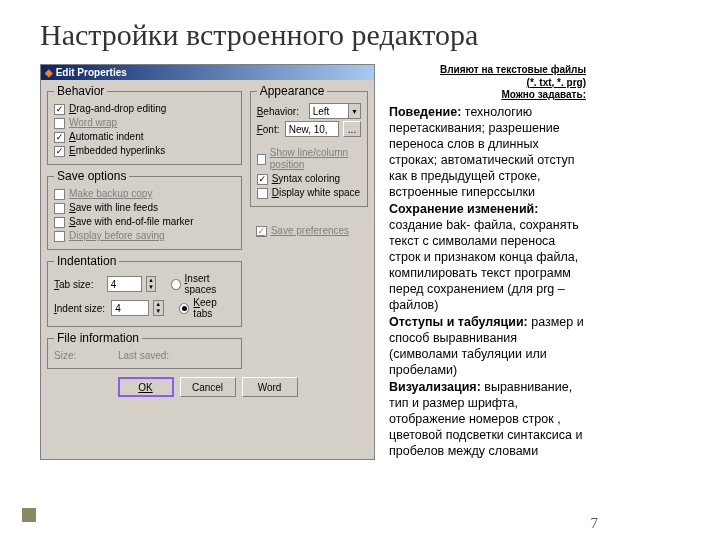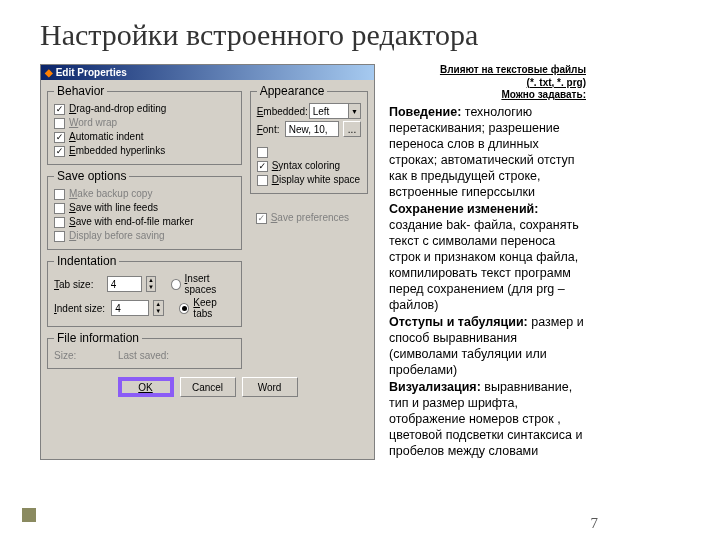--- a/index.html
+++ b/index.html
@@ -55,21 +55,21 @@
   }
   legend { font-size: 12px; padding: 0 3px; color: #000; }
   .chk {
     display: flex;
     align-items: center;
     gap: 4px;
     margin: 2px 0;
     font-size: 10px;
     line-height: 12px;
   }
-  .chk.disabled { color: #808080; }
+  .chk.disabled { color: #808080; text-decoration: underline; }
   .box {
     width: 11px; height: 11px;
     background: #fff;
     border: 1px solid #808080;
     display: inline-flex;
     align-items: center;
     justify-content: center;
     font-size: 9px;
     line-height: 9px;
   }
@@ -114,21 +114,21 @@
   .radio .dot { width:5px; height:5px; border-radius:50%; background:#000; }
   .btnrow { display:flex; justify-content:center; gap:6px; margin-top:4px; }
   .btn {
     background:#d4d0c8;
     border:1px solid #808080;
     border-top-color:#fff; border-left-color:#fff;
     min-width:56px; height:20px;
     font-size:10px;
     display:inline-flex; align-items:center; justify-content:center;
   }
-  .btn.default { border:4px solid #8b5cf6; padding:0 10px; }
+  .btn.default { border:2px solid #8b5cf6; padding:0 10px; }
   .sidetext { flex:1; font-size:12.5px; line-height:1.28; color:#000; }
   .sidetext .h { text-align:right; font-weight:bold; font-size:10px; line-height:1.25; margin-bottom:2px;text-decoration:underline; }
   .sidetext p { margin:0 0 1px 0; }
   .sidetext b { font-weight:bold; }
   .pagenum {
     position:absolute; bottom:8px; right:18px;
     font-family:"Times New Roman",serif; font-size:15px; color:#555;
   }
   .foot-accent { position:absolute; left:22px; bottom:18px; width:14px; height:14px; background:#8a8a60; }
 </style>
@@ -223,34 +223,35 @@
                 <span style="width:60px">Size:</span>
                 <span>Last saved:</span>
               </div>
             </fieldset>
           </div>
 
           <div class="col-r">
             <fieldset>
               <legend>Appearance</legend>
               <div class="row-inline">
-                <span class="lbl-u" style="width:48px">Embedded:</span>
+                <span class="lbl-u" style="width:48px">Behavior:</span>
                 <span class="combo" style="flex:1">
                   <span>Left</span>
                   <span class="arrow">▼</span>
                 </span>
               </div>
               <div class="row-inline">
                 <span class="lbl-u" style="width:24px">Font:</span>
                 <span class="txtin" style="flex:1;overflow:hidden">Courier New, 10, N,</span>
                 <span class="btn" style="min-width:18px;height:16px">...</span>
               </div>
               <div style="height:6px"></div>
               <div class="chk disabled">
                   <span class="box"></span>
+                  <span class="lbl-u">Show line/column position</span>
                 </div>
               <div class="chk">
                   <span class="box">✓</span>
                   <span class="lbl-u">Syntax coloring</span>
                 </div>
               <div class="chk">
                   <span class="box"></span>
                   <span class="lbl-u">Display white space</span>
                 </div>
             </fieldset>

